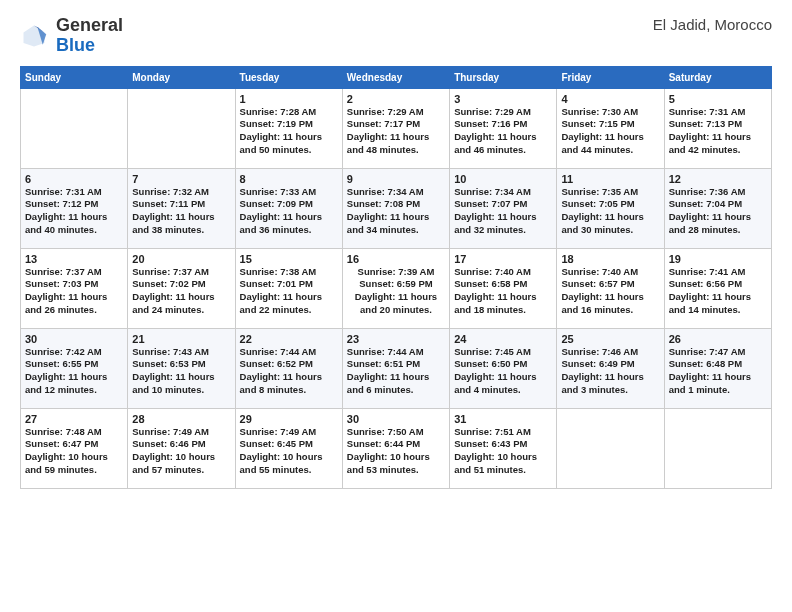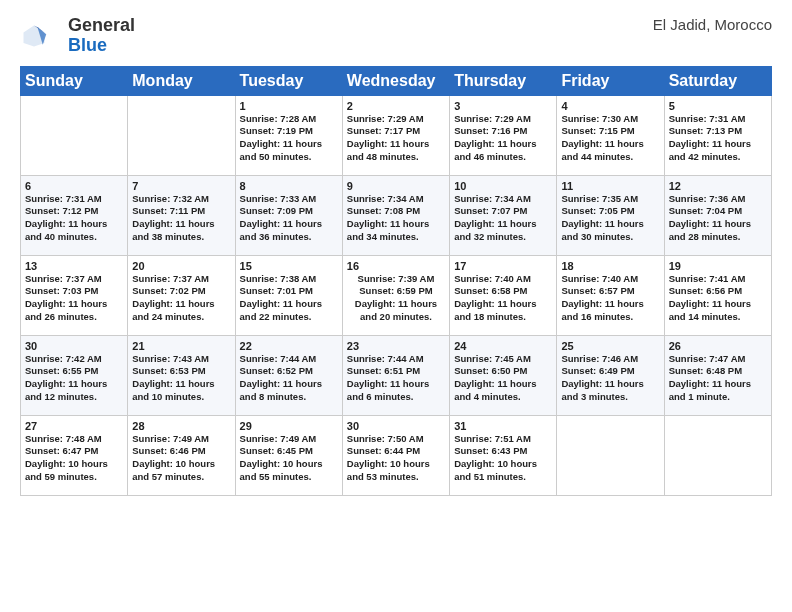--- a/index.html
+++ b/index.html
@@ -18,21 +18,21 @@
     }
     .header {
       display: flex;
       justify-content: space-between;
       align-items: flex-start;
       margin-bottom: 10px;
     }
     .logo {
       display: flex;
       align-items: center;
-      gap: 20px;
+      gap: 8px;
     }
     .logo-text {
       font-size: 18px;
       font-weight: bold;
       line-height: 1.1;
     }
     .logo-general { color: #333; }
     .logo-blue { color: #1a6bbf; }
     .logo-icon {
       width: 28px;
@@ -52,21 +52,21 @@
       color: #444;
     }
     .calendar {
       width: 100%;
       border-collapse: collapse;
       table-layout: fixed;
     }
     .calendar thead tr th {
       background: #2a6bbf;
       color: #fff;
-      font-size: 16px;
+      font-size: 10px;
       font-weight: bold;
       padding: 5px 4px;
       border: 1px solid #2a6bbf;
       text-align: left;
     }
     .calendar tbody tr td {
       border: 1px solid #ccc;
       vertical-align: top;
       padding: 4px 4px 4px 4px;
       font-size: 10px;

